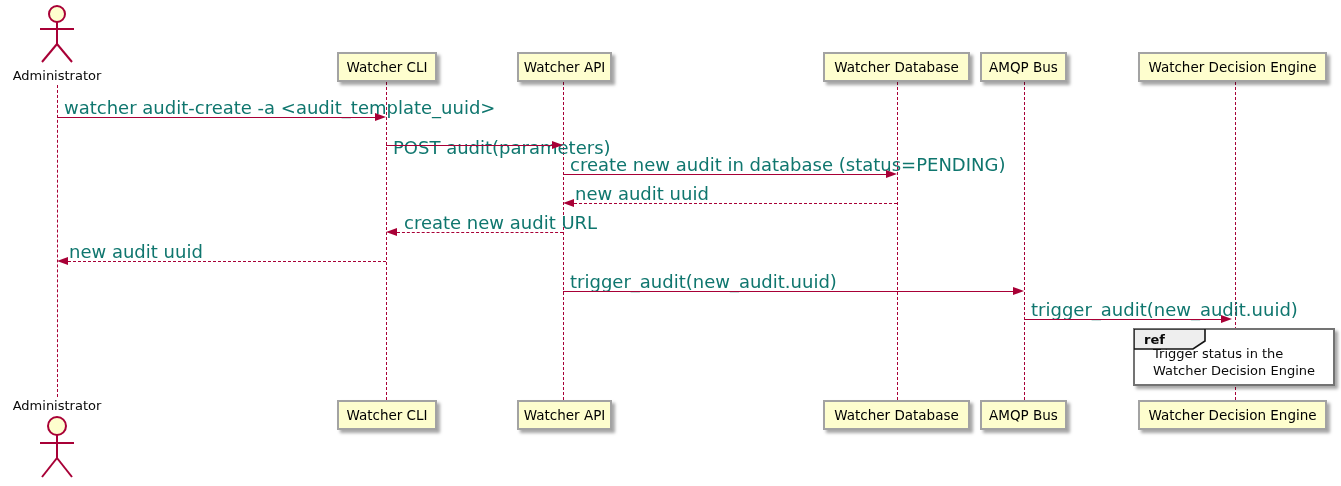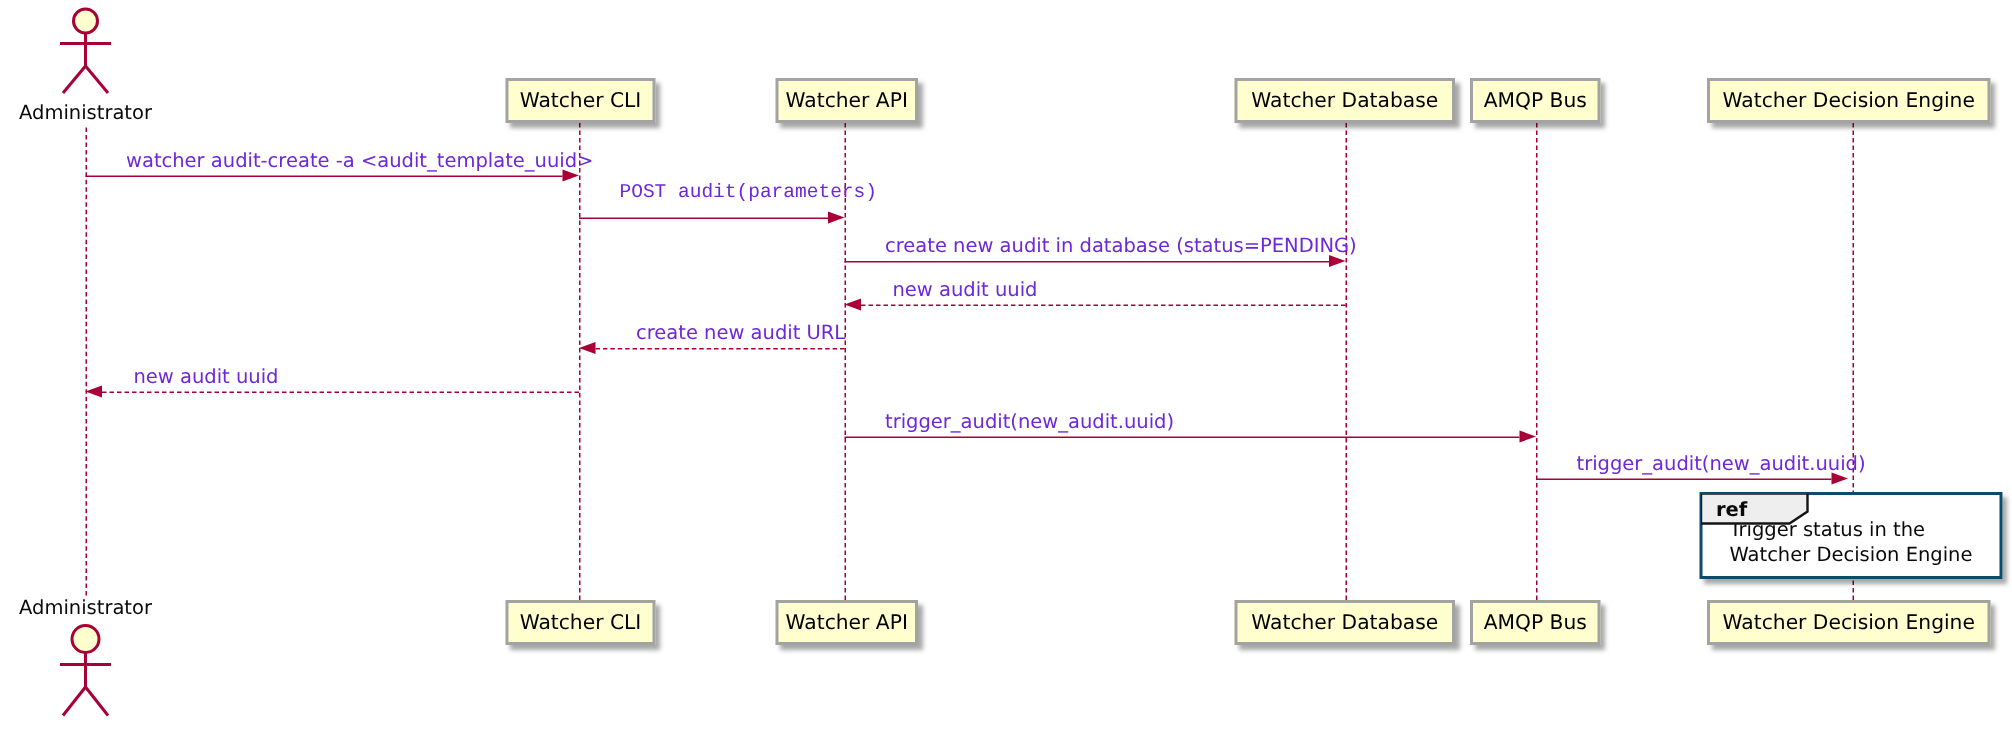--- a/index.html
+++ b/index.html
@@ -23,24 +23,23 @@
     height: 26px;
     background: #FEFECE;
     border: 2px solid #a3a3a3;
     box-shadow: 3px 3px 3px rgba(0,0,0,0.35);
     display: flex; align-items: center; justify-content: center;
     font-size: 13.5px; color: #000;
     white-space: nowrap;
   }
   .msg-label {
     position: absolute;
-    font-size: 13px; color: #6d28d9;
+    font-size: 18px; color: #0f766e;
     white-space: nowrap;
     line-height: 15px;
-    margin-left: 20px;
   }
   .msg-line {
     position: absolute;
     height: 0;
   }
   .msg-line.solid  { border-top: 1px solid #A80036; }
   .msg-line.dashed { border-top: 1px dashed #A80036; }
   .head {
     position: absolute;
     width: 0; height: 0;
@@ -52,21 +51,21 @@
   .actor-label {
     position: absolute;
     width: 120px;
     text-align: center;
     font-size: 13px; color: #0a0a0a;
   }
   .actor-svg { position: absolute; }
   .refbox {
     position: absolute;
     background: #ffffff;
-    border: 2px solid #0c4a6e;
+    border: 2px solid #737373;
     box-shadow: 3px 3px 3px rgba(0,0,0,0.35);
     display: flex; align-items: flex-end; justify-content: center;
   }
   .ref-tab {
     position: absolute; top: -1px; left: -1px;
   }
   .ref-text {
     font-size: 13px; color: #0a0a0a;
     line-height: 17px;
     text-align: left;
@@ -97,21 +96,21 @@
   <div class="pbox" style="left:337px; top:52px; width:96px;">Watcher CLI</div>
   <div class="pbox" style="left:517px; top:52px; width:91px;">Watcher API</div>
   <div class="pbox" style="left:823px; top:52px; width:143px;">Watcher Database</div>
   <div class="pbox" style="left:980px; top:52px; width:83px;">AMQP Bus</div>
   <div class="pbox" style="left:1138px;top:52px; width:185px;">Watcher Decision Engine</div>
 
   <div class="msg-label" style="left:64px;top:100px;">watcher audit-create -a &lt;audit_template_uuid&gt;</div>
   <div class="msg-line solid" style="left:57px;top:117px;width:318px;"></div>
   <div class="head right" style="left:375px;top:113px;"></div>
 
-  <div class="msg-label" style="left:393px;top:120px;font-family:Liberation Mono, monospace;">POST audit(parameters)</div>
+  <div class="msg-label" style="left:393px;top:140px;">POST audit(parameters)</div>
   <div class="msg-line solid" style="left:386px;top:145px;width:166px;"></div>
   <div class="head right" style="left:552px;top:141px;"></div>
 
   <div class="msg-label" style="left:570px;top:157px;">create new audit in database (status=PENDING)</div>
   <div class="msg-line solid" style="left:563px;top:174px;width:323px;"></div>
   <div class="head right" style="left:886px;top:170px;"></div>
 
   <div class="msg-label" style="left:575px;top:186px;">new audit uuid</div>
   <div class="msg-line dashed" style="left:574px;top:203px;width:323px;"></div>
   <div class="head left" style="left:563px;top:199px;"></div>

